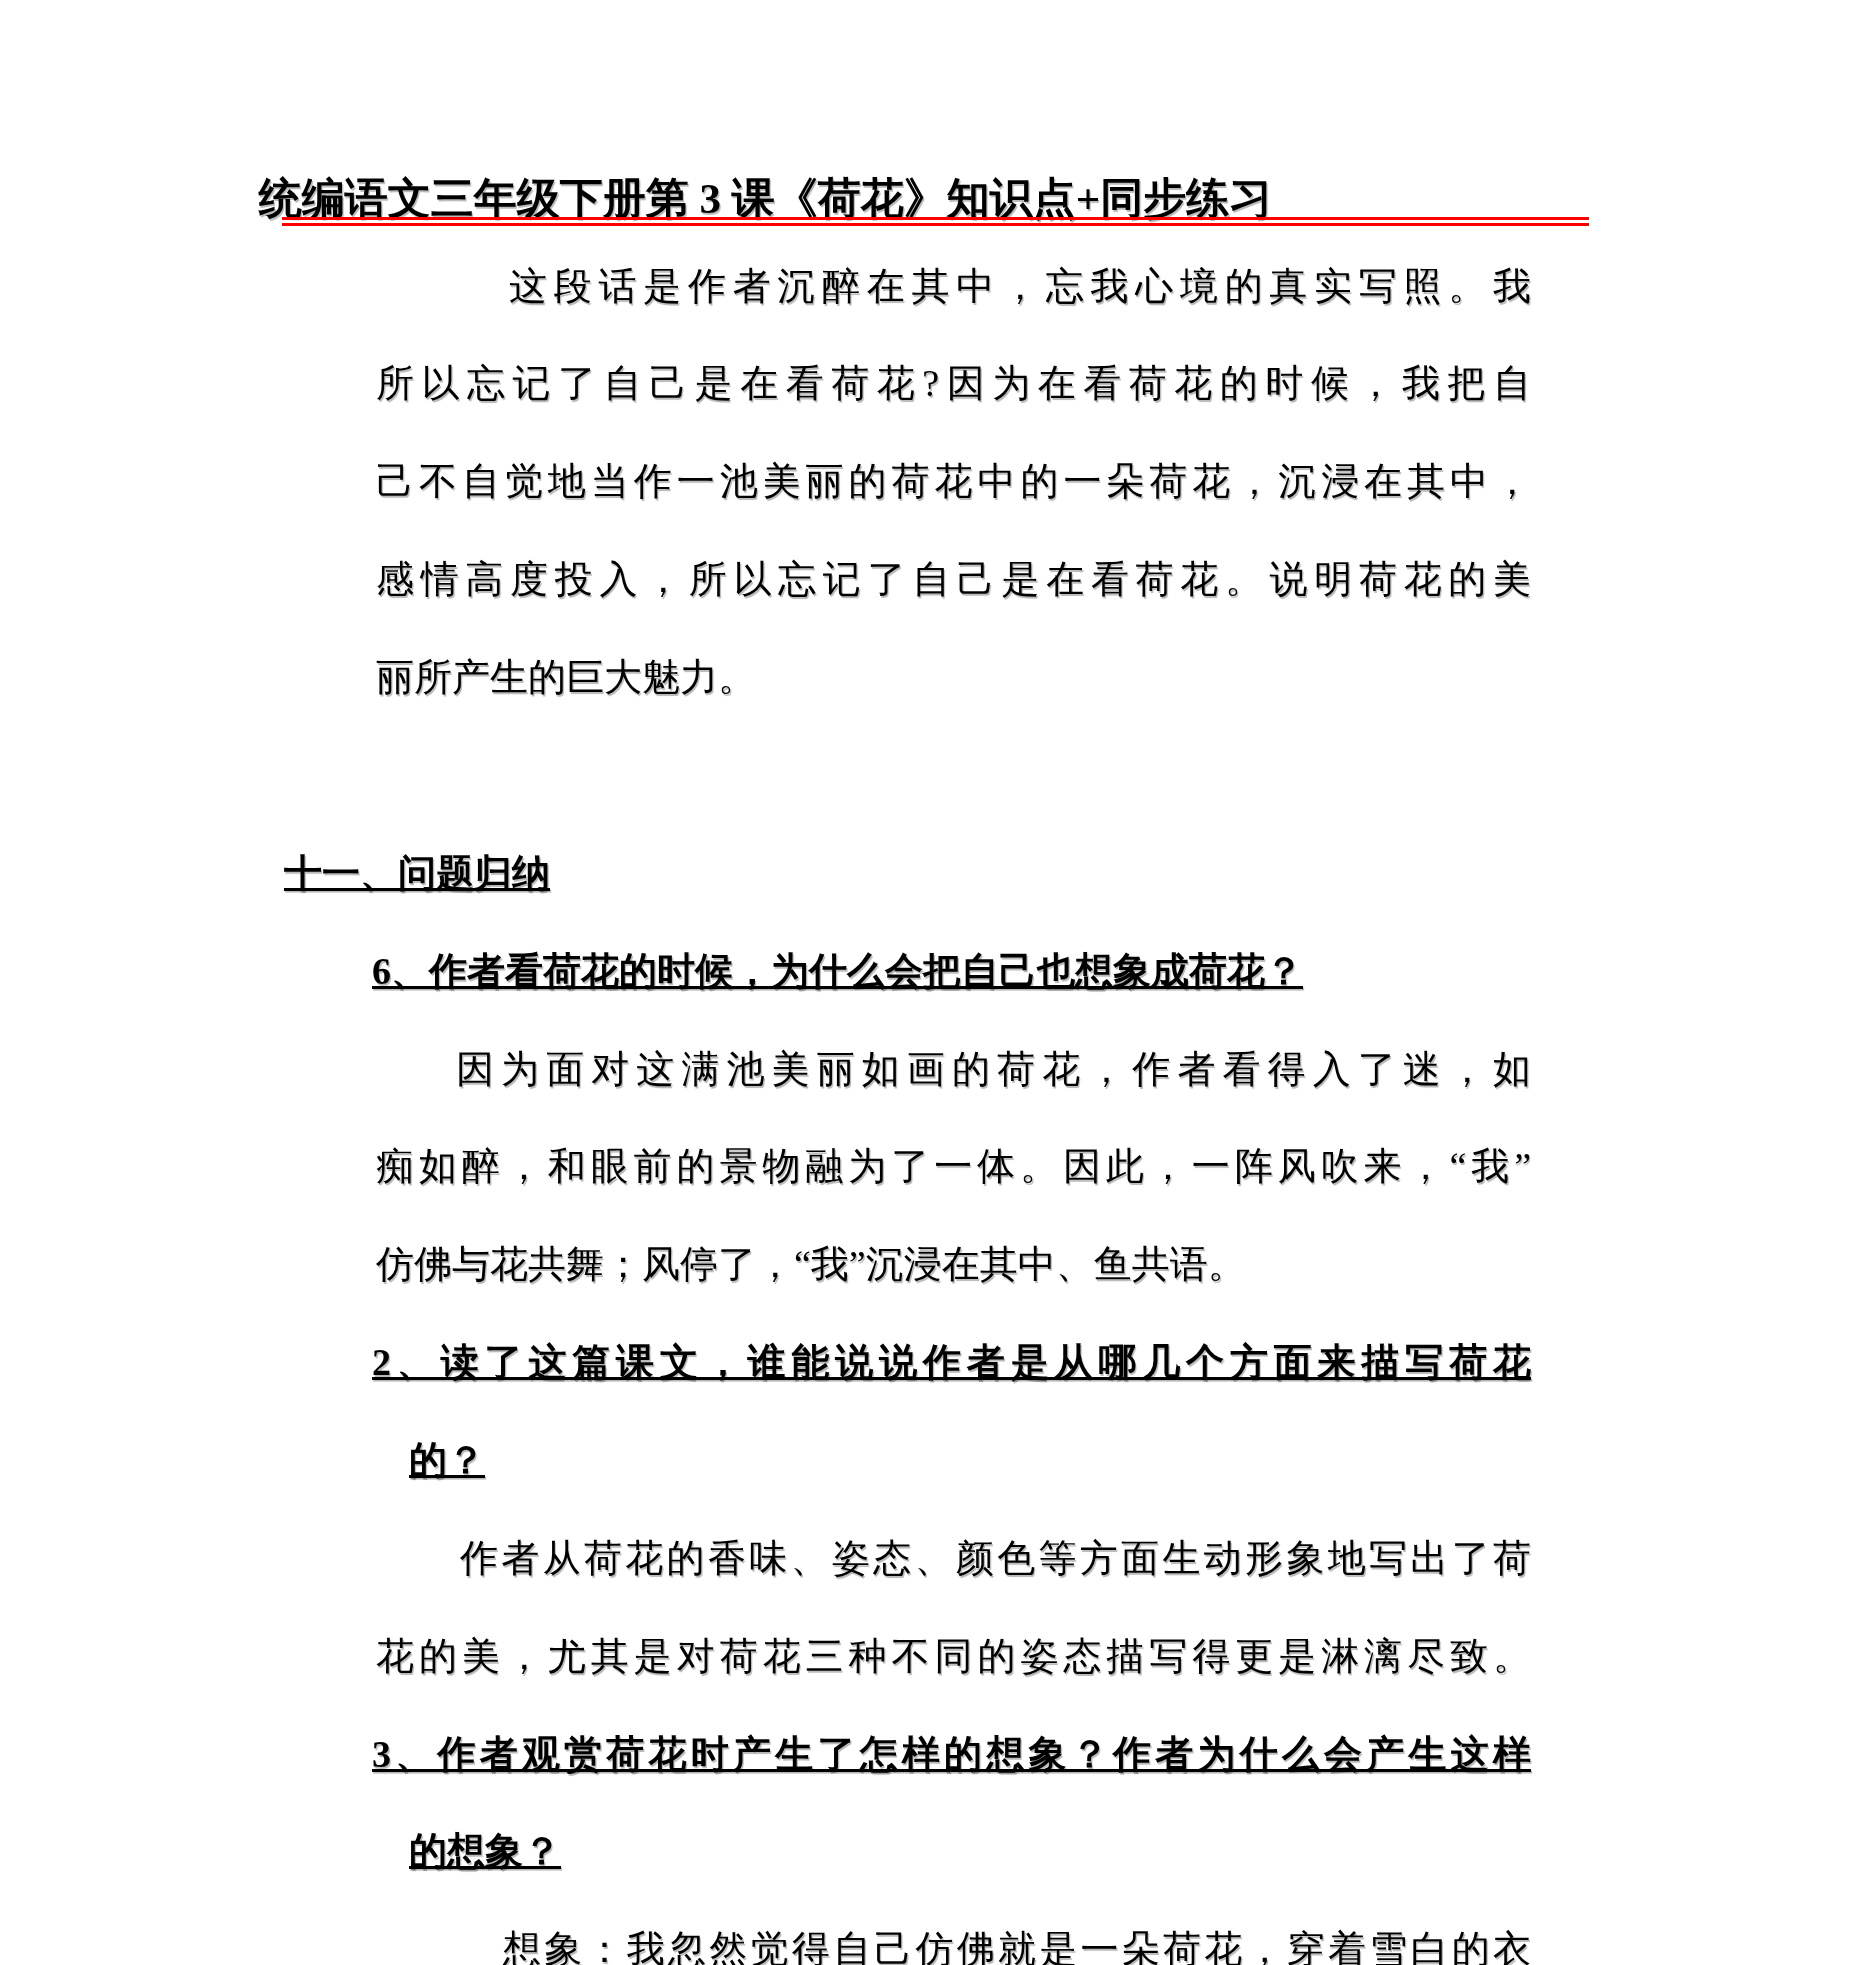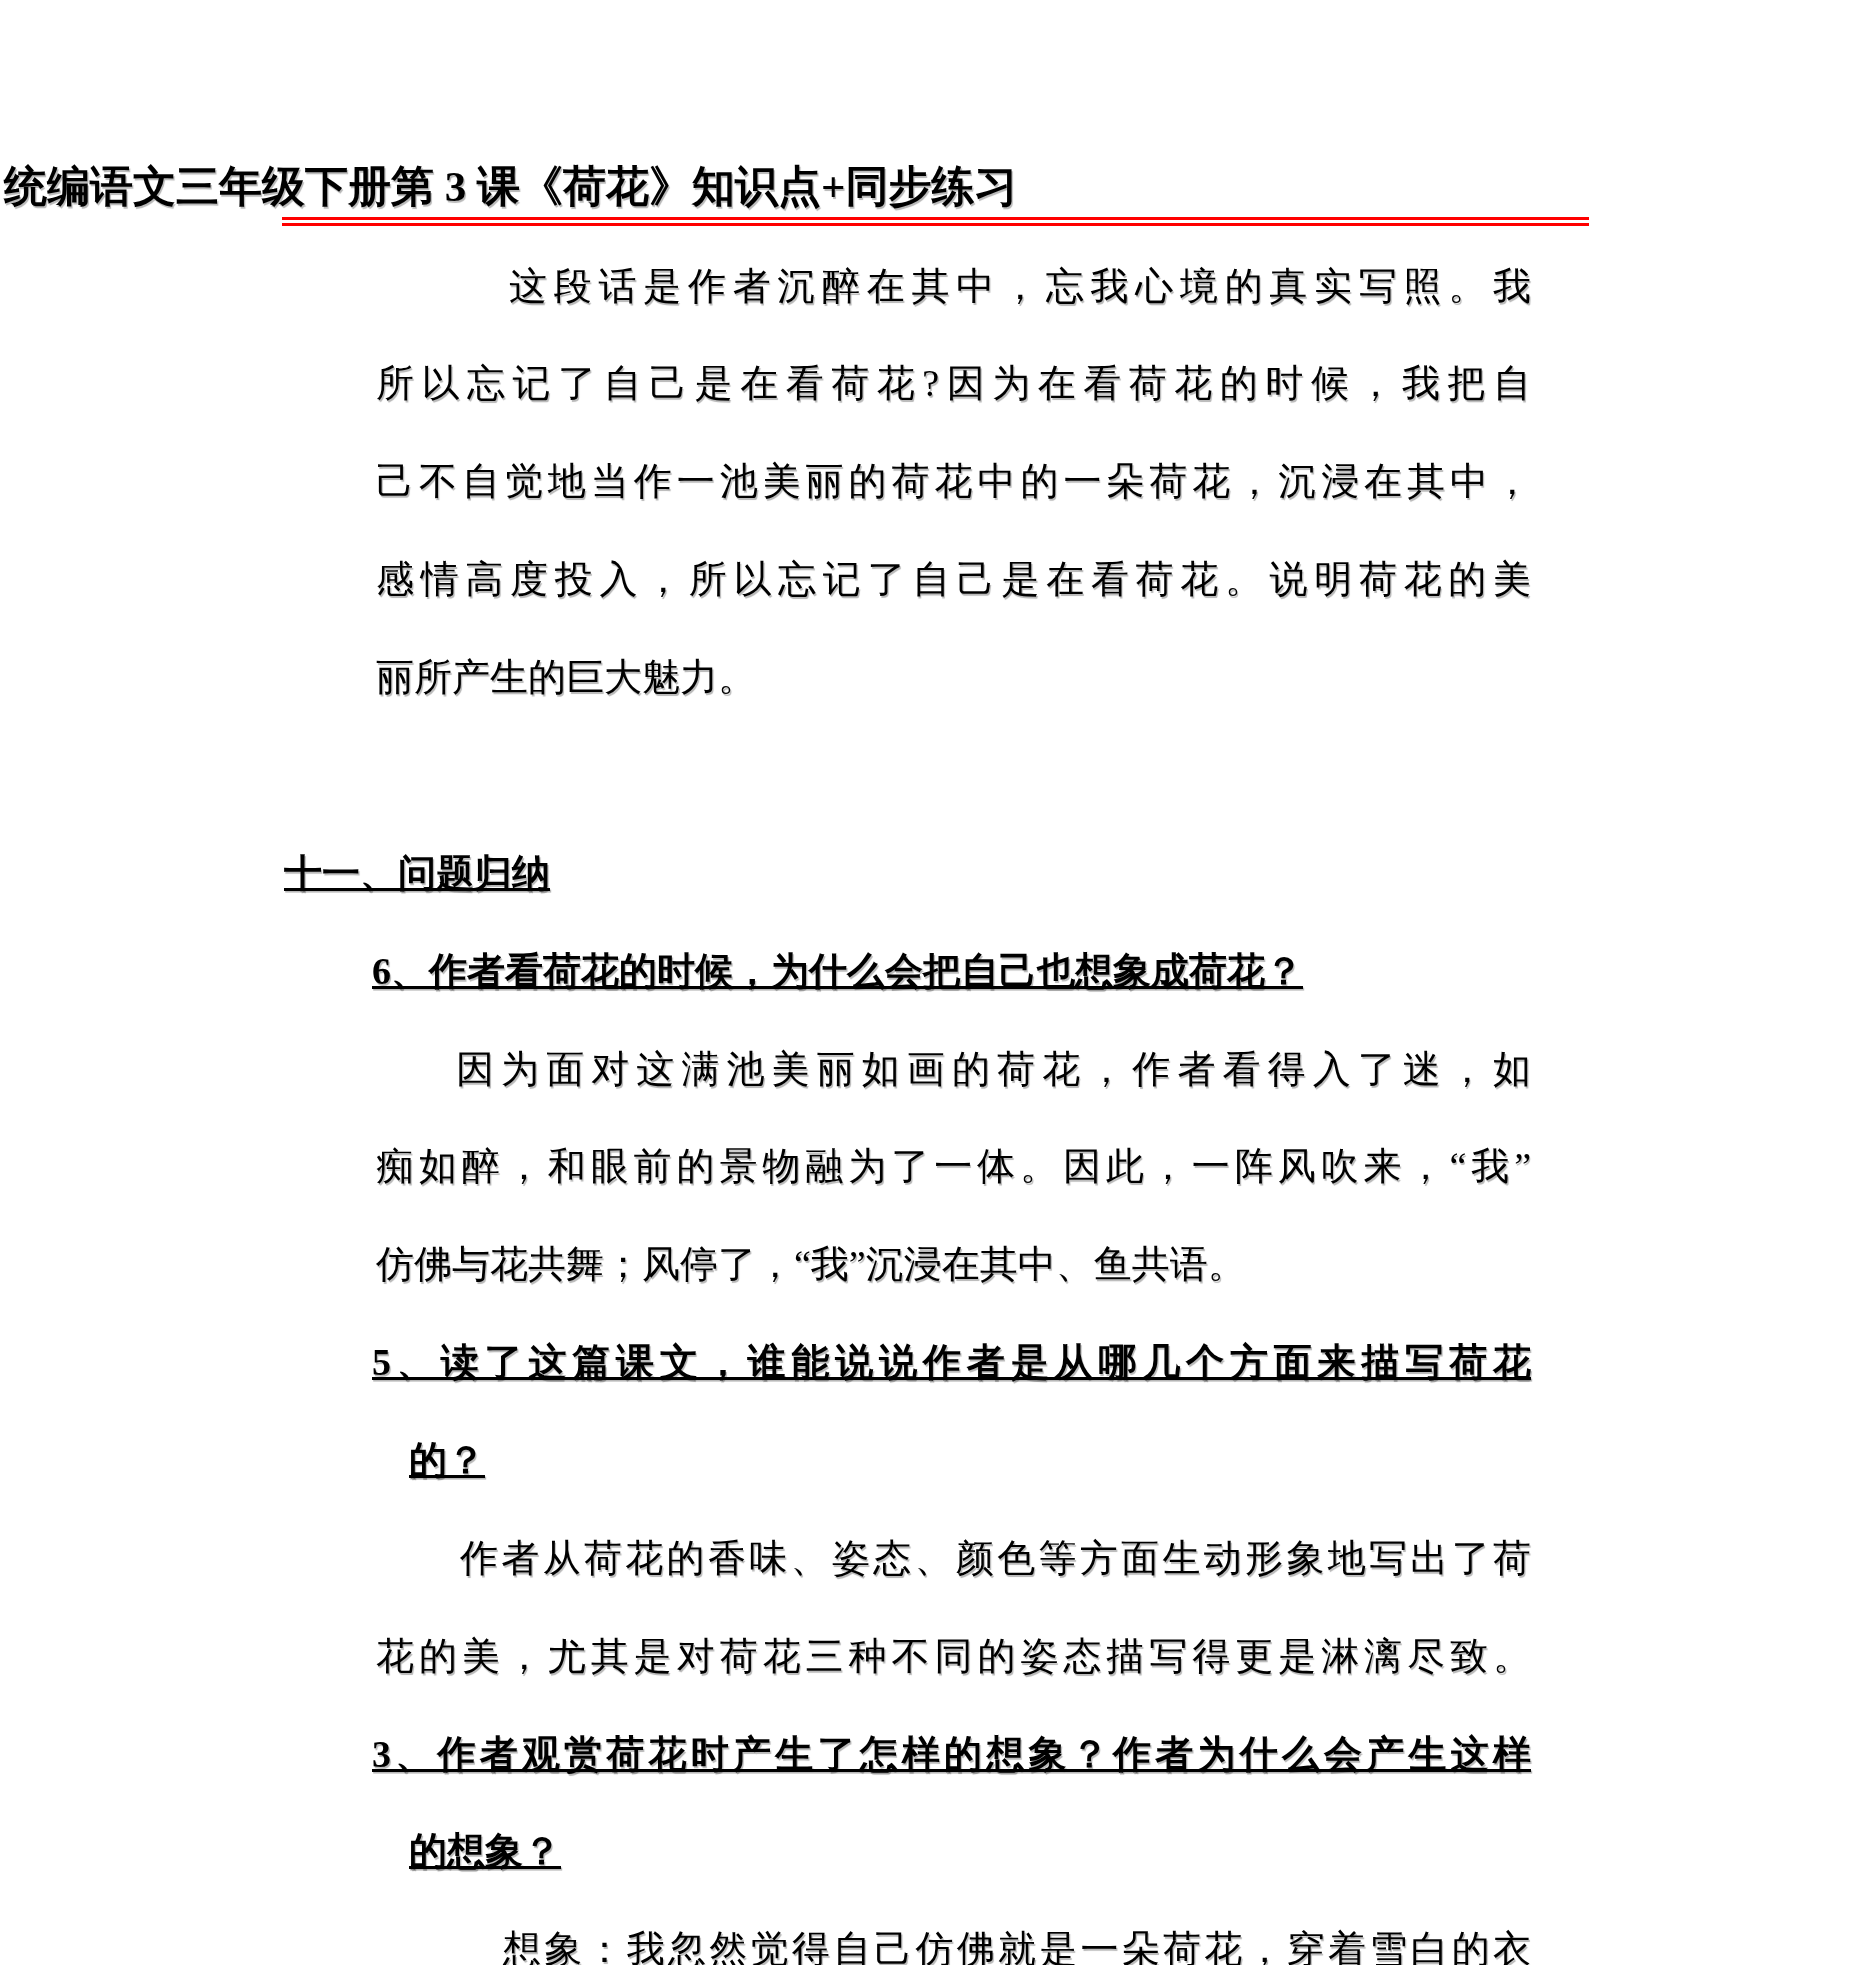--- a/index.html
+++ b/index.html
@@ -1,22 +1,22 @@
 <!DOCTYPE html>
 <html style="font-size:6.3px"><head>
 <meta charset="utf-8">
 <style>
   html,body{margin:0;padding:0;}
   body{
     width:1872px;height:2647px;position:relative;background:#ffffff;overflow:hidden;
     font-family:"Liberation Serif","DejaVu Serif",serif;color:#000000;
   }
   .title{
-    position:absolute;top:134px;left:0;width:1499px;height:98px;margin:4px;
-    font-size:43px;line-height:98px;font-weight:bold;text-align:left;
+    position:absolute;top:134px;left:0;width:1499px;height:98px;margin:16px;
+    font-size:43px;line-height:98px;font-weight:bold;text-align:center;
     text-shadow:1.2px 1.6px 0.8px rgba(0,0,0,.28);white-space:nowrap;
   }
   .divider{
     position:absolute;top:217px;left:282px;width:1307px;height:3.1px;
     border-top:3.9px solid #ff0000;border-bottom:3.1px solid #ff0000;
   }
   .line{
     position:absolute;height:98px;font-size:38px;line-height:98px;
     white-space:nowrap;text-shadow:1.2px 1.6px 0.8px rgba(0,0,0,.28);
   }
@@ -37,21 +37,21 @@
 <div class="line j" style="top:530px;left:376px;width:1155px">感情高度投入，所以忘记了自己是在看荷花。说明荷花的美</div>
 <div class="line" style="top:628px;left:376px">丽所产生的巨大魅力。</div>
 
 <div class="line b" style="top:824px;left:284px">十一、问题归纳</div>
 
 <div class="line b" style="top:922px;left:372px">6、作者看荷花的时候，为什么会把自己也想象成荷花？</div>
 <div class="line j" style="top:1020px;left:456px;width:1075px">因为面对这满池美丽如画的荷花，作者看得入了迷，如</div>
 <div class="line j" style="top:1117px;left:376px;width:1155px">痴如醉，和眼前的景物融为了一体。因此，一阵风吹来，“我”</div>
 <div class="line" style="top:1215px;left:376px">仿佛与花共舞；风停了，“我”沉浸在其中、鱼共语。</div>
 
-<div class="line b j" style="top:1313px;left:372px;width:1159px">5、读了这篇课文，谁能说说作者是从哪几个方面来描写荷花</div>
+<div class="line b j" style="top:1313px;left:372px;width:1159px">2、读了这篇课文，谁能说说作者是从哪几个方面来描写荷花</div>
 <div class="line b" style="top:1411px;left:409px">的？</div>
 <div class="line j" style="top:1509px;left:460px;width:1071px">作者从荷花的香味、姿态、颜色等方面生动形象地写出了荷</div>
 <div class="line j" style="top:1607px;left:376px;width:1155px">花的美，尤其是对荷花三种不同的姿态描写得更是淋漓尽致。</div>
 
 <div class="line b j" style="top:1705px;left:372px;width:1159px">3、作者观赏荷花时产生了怎样的想象？作者为什么会产生这样</div>
 <div class="line b" style="top:1802px;left:409px">的想象？</div>
 <div class="line j" style="top:1900px;left:503px;width:1028px">想象：我忽然觉得自己仿佛就是一朵荷花，穿着雪白的衣</div>
 
 
 </body></html>

